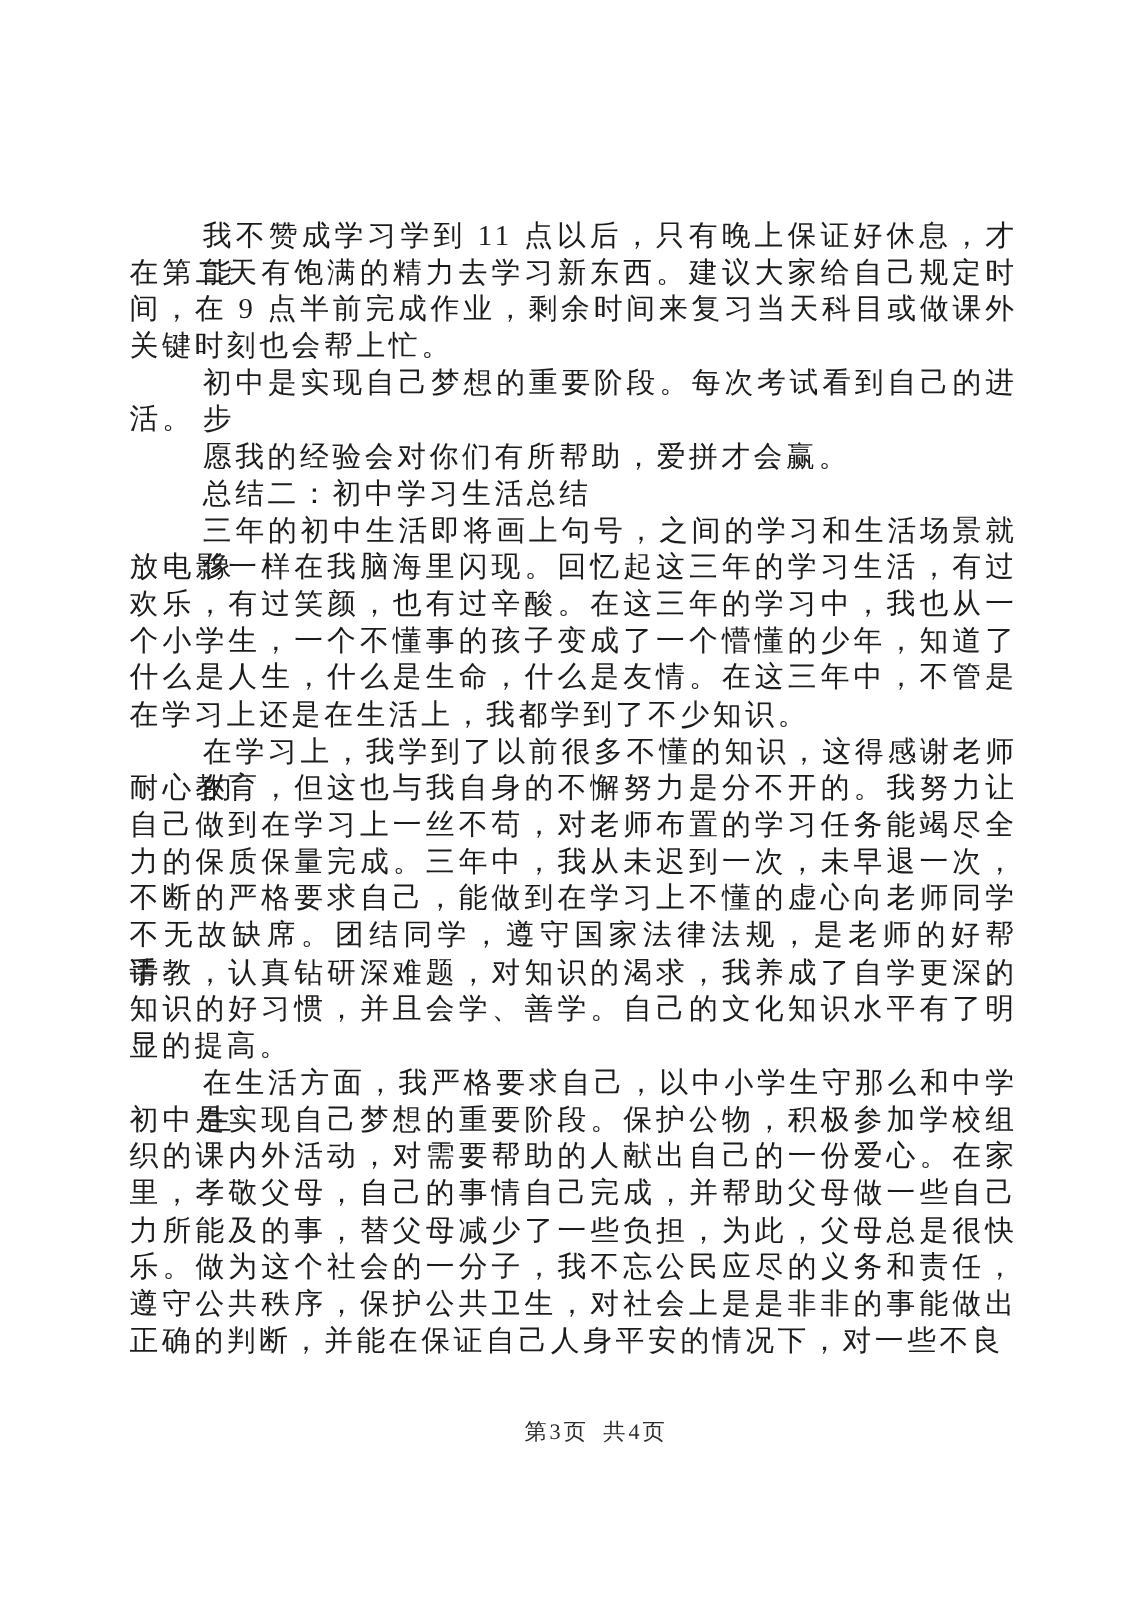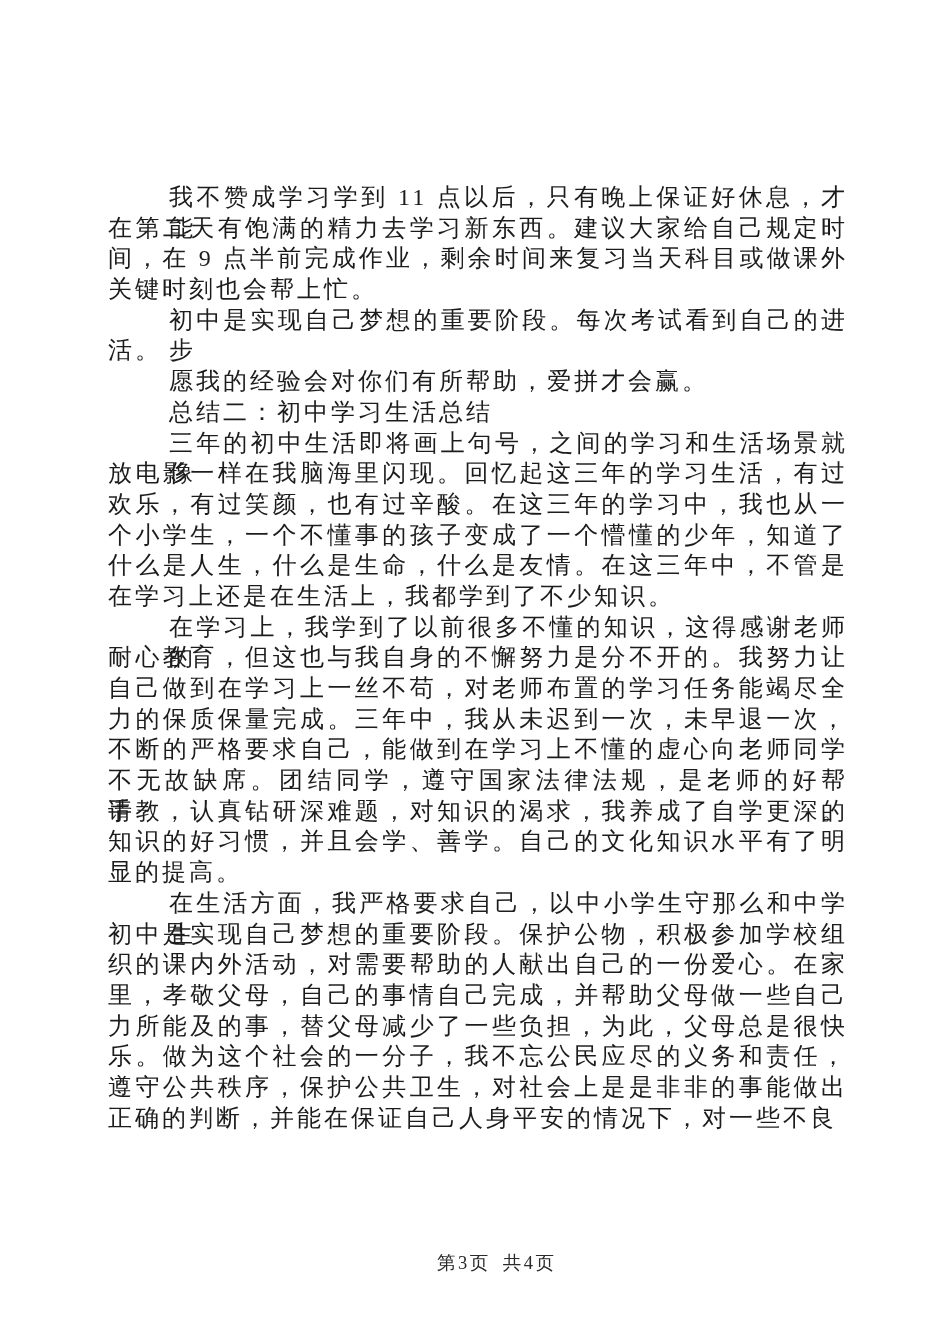--- a/index.html
+++ b/index.html
@@ -25,21 +25,21 @@
     letter-spacing: 3px;
     text-align: justify;
     text-align-last: justify;
     overflow: visible;
   }
   .line.indent { padding-left: 61px; }
   .line.end { text-align-last: left; }
   .footer {
     position: absolute;
     left: 437px;
-    top: 1250px;
+    top: 1180px;
     font-size: 18.5px;
     letter-spacing: 2.5px;
     color: #2a2a2a;
     white-space: nowrap;
   }
   .footer .gap { display: inline-block; width: 12px; }
 </style>
 </head>
 <body>
 

